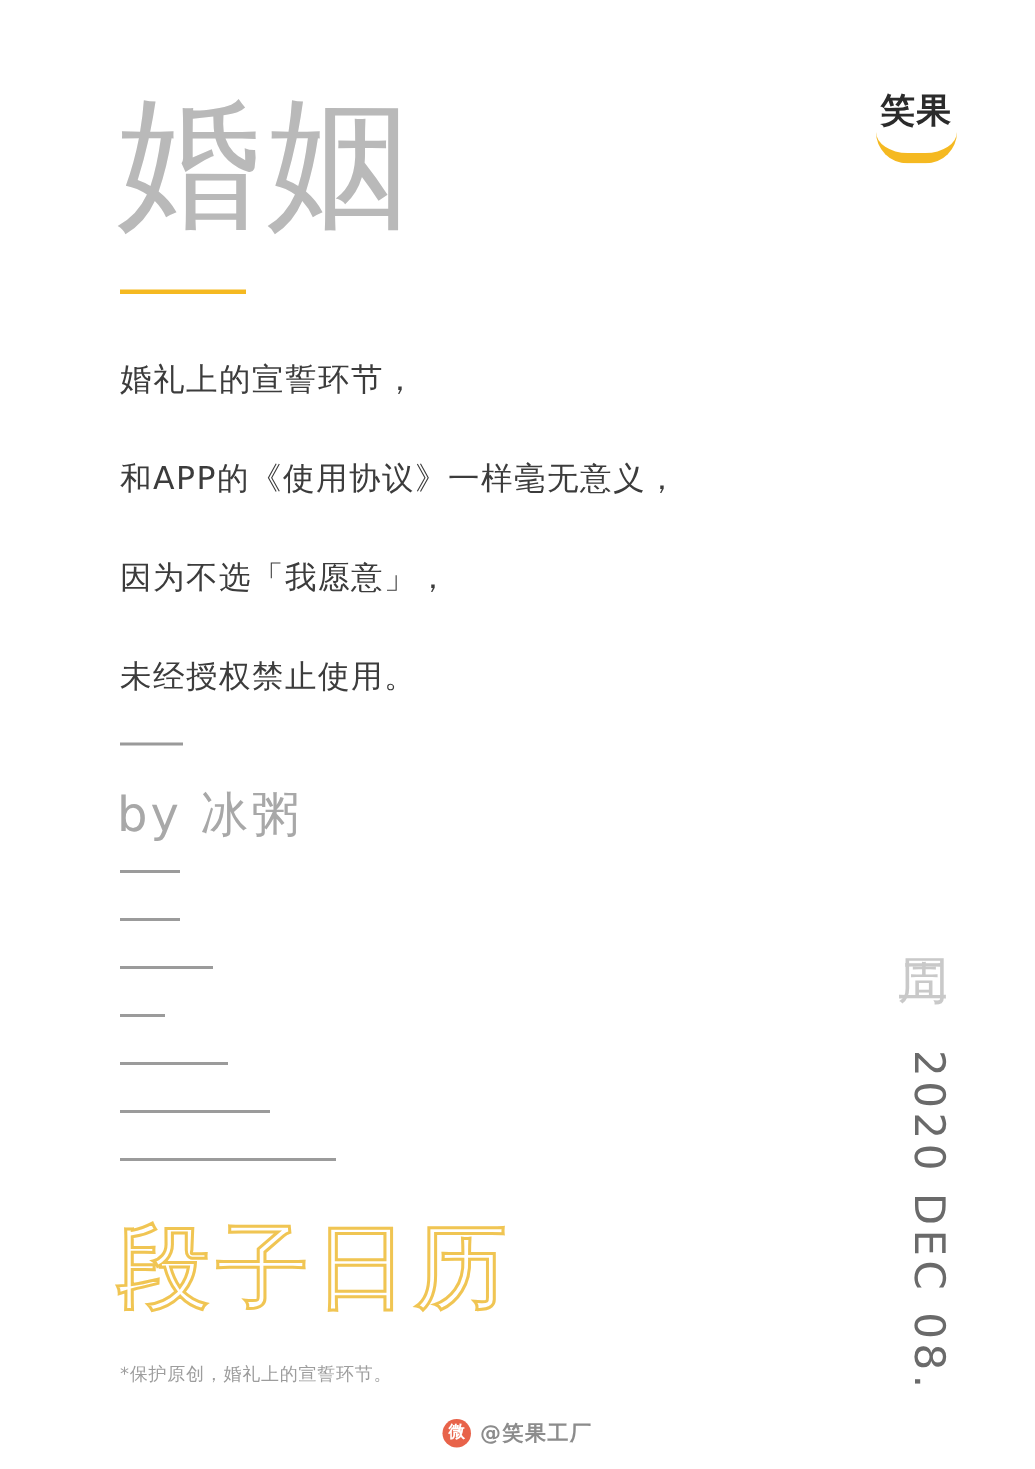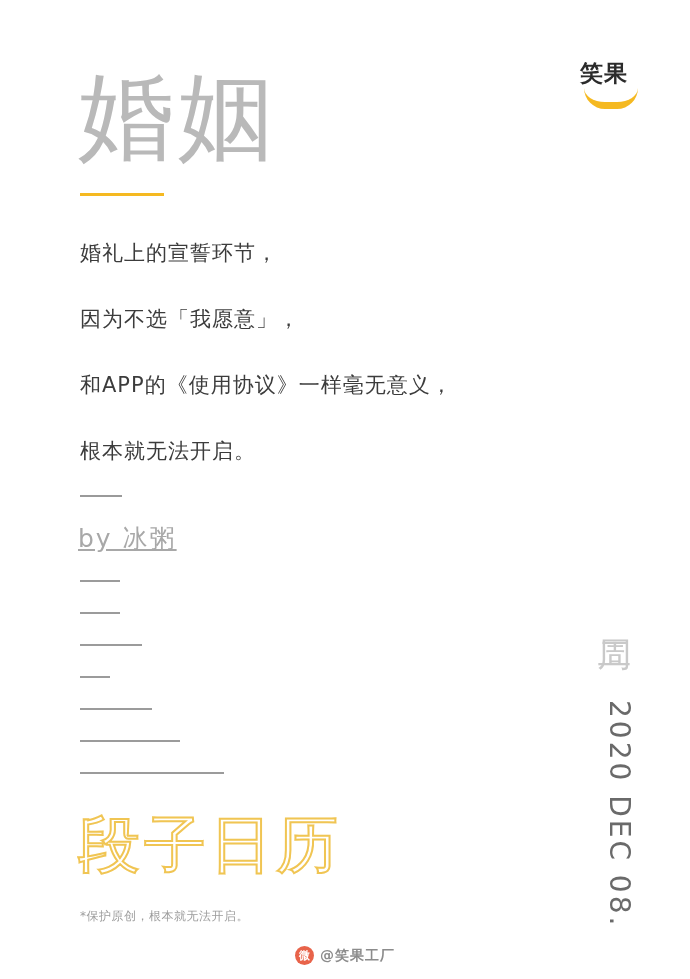--- a/index.html
+++ b/index.html
@@ -21,20 +21,21 @@
     box-sizing: border-box;
   }
 
   
   .logo {
     position: absolute;
     top: 60px;
     right: 48px;
     width: 62px;
     height: 52px;
+    text-align: center;
   }
   .logo-text {
     font-size: 23px;
     font-weight: bold;
     color: #2b2b2b;
     letter-spacing: 1px;
     line-height: 26px;
     white-space: nowrap;
   }
   .logo-smile {
@@ -50,21 +51,21 @@
   
   .title {
     position: absolute;
     left: 78px;
     top: 62px;
     font-size: 96px;
     line-height: 110px;
     color: #b9b9b9;
     letter-spacing: 4px;
     font-weight: 300;
-    font-family: Liberation Sans, sans-serif;
+    font-family: Liberation Mono, monospace;
   }
   .title-rule {
     position: absolute;
     left: 80px;
     top: 193px;
     width: 84px;
     height: 3px;
     background: #f5b921;
   }
 
@@ -90,25 +91,24 @@
     left: 80px;
     top: 495px;
     width: 42px;
     height: 2px;
     background: #9a9a9a;
   }
   .author {
     position: absolute;
     left: 78px;
     top: 522px;
-    font-size: 25px;
+    font-size: 32px;
     color: #a8a8a8;
     letter-spacing: 2px;
     font-family: "DejaVu Sans", sans-serif;
-    text-decoration: underline;
   }
 
   
   .deco {
     position: absolute;
     left: 80px;
     top: 580px;
     width: 300px;
   }
   .deco span {
@@ -211,40 +211,40 @@
   <div class="logo">
     <div class="logo-text">笑果</div>
     <div class="logo-smile"></div>
   </div>
 
   <div class="title">婚姻</div>
   <div class="title-rule"></div>
 
   <div class="body-lines">
     <div class="body-line">婚礼上的宣誓环节，</div>
+    <div class="body-line">和APP的《使用协议》一样毫无意义，</div>
     <div class="body-line">因为不选「我愿意」，</div>
-    <div class="body-line">和APP的《使用协议》一样毫无意义，</div>
-    <div class="body-line">根本就无法开启。</div>
+    <div class="body-line">未经授权禁止使用。</div>
   </div>
 
   <div class="author-rule"></div>
   <div class="author">by 冰粥</div>
 
   <div class="deco">
     <span></span>
     <span></span>
     <span></span>
     <span></span>
     <span></span>
     <span></span>
     <span></span>
   </div>
 
   <div class="watermark">段子日历</div>
-  <div class="copyright">*保护原创，根本就无法开启。</div>
+  <div class="copyright">*保护原创，婚礼上的宣誓环节。</div>
 
   <div class="weekday">周二</div>
   <div class="datestamp">2020 DEC 08.</div>
 
   <div class="footer">
     <div class="weibo-icon">微</div>
     <div class="footer-text">@笑果工厂</div>
   </div>
 
 </div>

